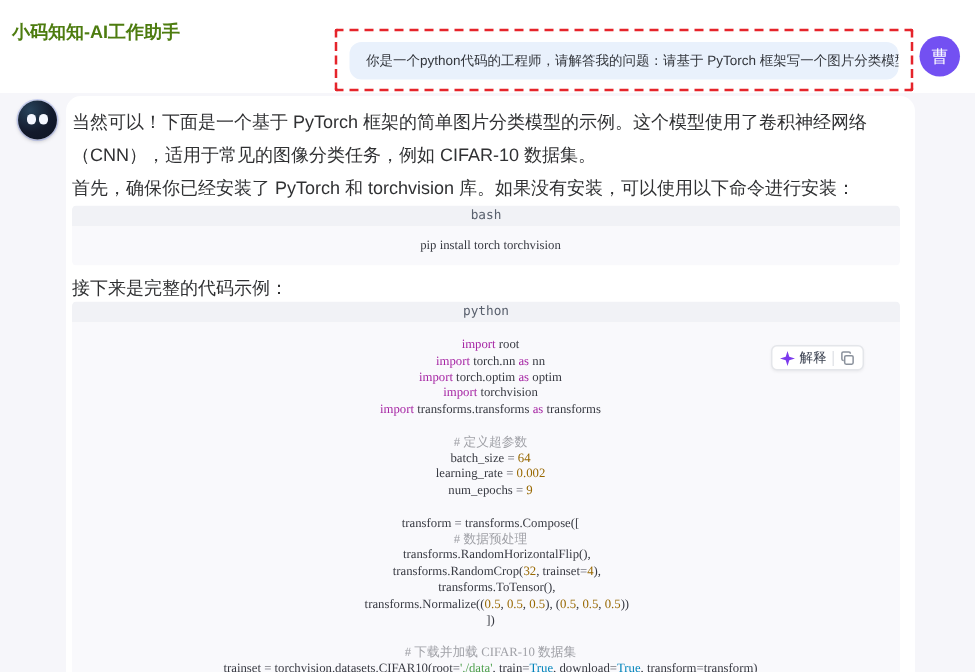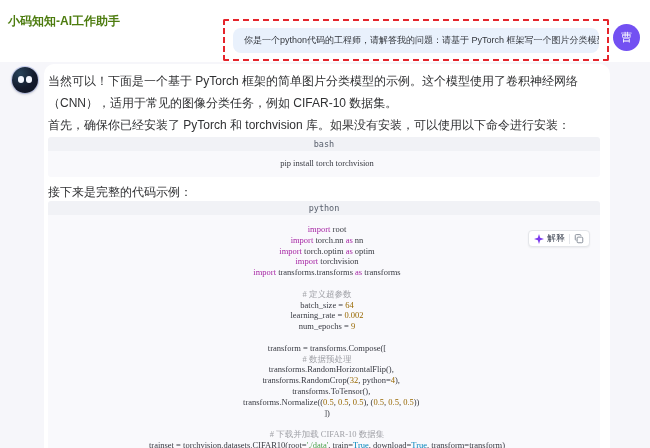--- a/index.html
+++ b/index.html
@@ -47,21 +47,21 @@
     padding:0 8px; font-family:"DejaVu Sans Mono",monospace;
   }
   .code-body { background:#f9f9fc; padding:7px 10px 8px 16px; position:relative; }
   .python-block .code-body { height:246px; padding-top:9px; }
   .cl { font-family:Liberation Serif, serif; font-size:8.5px; line-height:10.8px; white-space:pre; color:#383a42; }
   .bash-block .cl { line-height:11px; }
   .tk-p { color:#383a42; } .tk-k { color:#a626a4; } .tk-n { color:#986801; }
   .tk-s { color:#50a14f; } .tk-l { color:#0184bb; } .tk-c { color:#a0a1a7; }
   
   .code-pill {
-    position:absolute; top:15px; right:10px; height:17px;
+    position:absolute; top:15px; right:24px; height:17px;
     background:#fff; border:1px solid #e4e6ea; border-radius:4px;
     box-shadow:0 1px 2px rgba(0,0,0,.06);
     display:flex; align-items:center; padding:0 5px; gap:4px;
   }
   .pill-btn { display:flex; align-items:center; gap:3px; cursor:pointer; }
   .pill-label { font-size:9px; color:#3a4150; }
   .pill-divider { width:1px; height:10px; background:#e4e6ea; }
   svg { display:block; }
 </style>
 </head>
@@ -107,21 +107,21 @@
         <div class="cl"><span class="tk-k">import</span><span class="tk-p"> transforms.transforms </span><span class="tk-k">as</span><span class="tk-p"> transforms</span></div>
         <div class="cl">&nbsp;</div>
         <div class="cl"><span class="tk-c"># 定义超参数</span></div>
         <div class="cl"><span class="tk-p">batch_size = </span><span class="tk-n">64</span></div>
         <div class="cl"><span class="tk-p">learning_rate = </span><span class="tk-n">0.002</span></div>
         <div class="cl"><span class="tk-p">num_epochs = </span><span class="tk-n">9</span></div>
         <div class="cl">&nbsp;</div>
         <div class="cl"><span class="tk-p">transform = transforms.Compose([</span></div>
         <div class="cl"><span class="tk-c"># 数据预处理</span></div>
         <div class="cl"><span class="tk-p">    transforms.RandomHorizontalFlip(),</span></div>
-        <div class="cl"><span class="tk-p">    transforms.RandomCrop(</span><span class="tk-n">32</span><span class="tk-p">, python=</span><span class="tk-n">4</span><span class="tk-p">),</span></div>
+        <div class="cl"><span class="tk-p">    transforms.RandomCrop(</span><span class="tk-n">32</span><span class="tk-p">, trainset=</span><span class="tk-n">4</span><span class="tk-p">),</span></div>
         <div class="cl"><span class="tk-p">    transforms.ToTensor(),</span></div>
         <div class="cl"><span class="tk-p">    transforms.Normalize((</span><span class="tk-n">0.5</span><span class="tk-p">, </span><span class="tk-n">0.5</span><span class="tk-p">, </span><span class="tk-n">0.5</span><span class="tk-p">), (</span><span class="tk-n">0.5</span><span class="tk-p">, </span><span class="tk-n">0.5</span><span class="tk-p">, </span><span class="tk-n">0.5</span><span class="tk-p">))</span></div>
         <div class="cl"><span class="tk-p">])</span></div>
         <div class="cl">&nbsp;</div>
         <div class="cl"><span class="tk-c"># 下载并加载 CIFAR-10 数据集</span></div>
         <div class="cl"><span class="tk-p">trainset = torchvision.datasets.CIFAR10(root=</span><span class="tk-s">'./data'</span><span class="tk-p">, train=</span><span class="tk-l">True</span><span class="tk-p">, download=</span><span class="tk-l">True</span><span class="tk-p">, transform=transform)</span></div>
       </div>
     <div class="code-pill">
       <span class="pill-btn">
         <svg width="10" height="10" viewBox="0 0 16 16">

